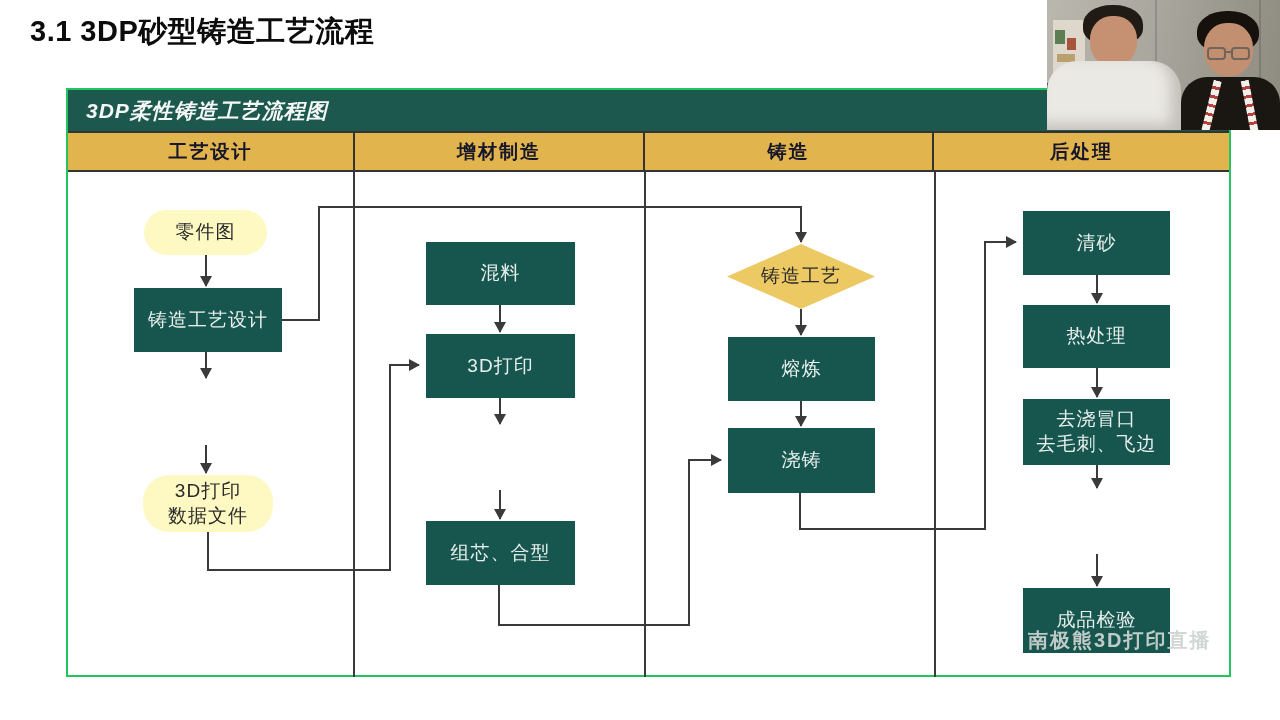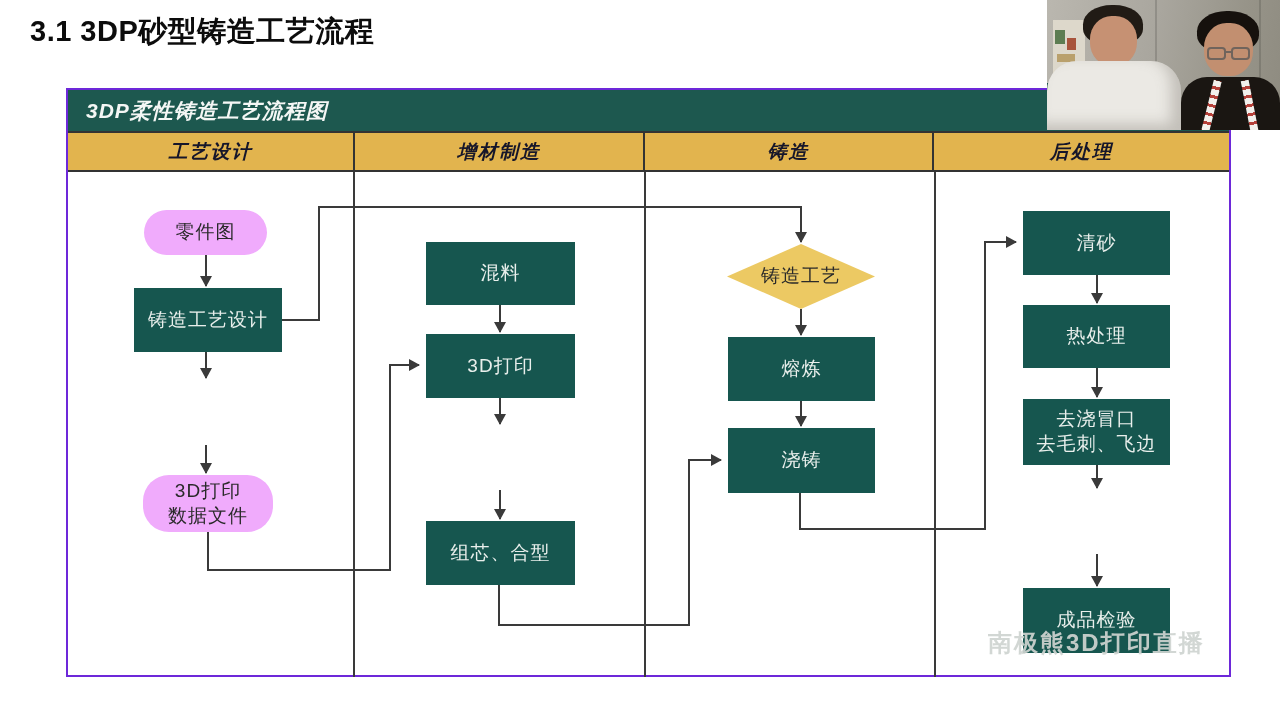--- a/index.html
+++ b/index.html
@@ -2,38 +2,38 @@
 <html><head>
 <meta charset="utf-8">
 <style>
   html,body{margin:0;padding:0;width:1280px;height:720px;background:#ffffff;overflow:hidden;
     font-family:"Liberation Sans","DejaVu Sans",sans-serif;}
   .stage{position:relative;width:1280px;height:720px;background:#fff;}
 
   .page-title{position:absolute;left:30px;top:12px;font-size:29px;font-weight:800;color:#0c0c0c;letter-spacing:.5px;}
 
   
-  .chart{position:absolute;left:66px;top:88px;width:1165px;height:589px;border:2px solid #6d28d9;box-sizing:border-box;background:#fff;}
+  .chart{position:absolute;left:66px;top:88px;width:1165px;height:589px;border:2px solid #22c55e;box-sizing:border-box;background:#fff;}
   .chart-titlebar{position:absolute;left:0;top:0;width:100%;height:43px;background:#1d584f;border-bottom:2px solid #333;box-sizing:border-box;
     color:#f4f7f5;font-size:21px;font-weight:800;font-style:italic;line-height:41px;padding-left:18px;letter-spacing:1px;}
   .col-header-row{position:absolute;left:0;top:43px;width:100%;height:39px;display:flex;box-sizing:border-box;border-bottom:2px solid #333;background:#e2b44e;}
   .col-header{box-sizing:border-box;display:flex;align-items:center;justify-content:center;
-    font-size:19px;font-weight:800;font-style:italic;color:#16162a;letter-spacing:2px;}
+    font-size:19px;font-weight:800;color:#16162a;letter-spacing:2px;}
   .col-header + .col-header{border-left:2px solid #333;}
 
   
   .node{position:absolute;background:#16564f;color:#e9efec;display:flex;align-items:center;justify-content:center;
     text-align:center;font-size:19px;line-height:1.3;white-space:pre-line;letter-spacing:1px;}
-  .node.yellow{background:#f0abfc;color:#2a2a2a;border-radius:26px;}
+  .node.yellow{background:#fef9c3;color:#2a2a2a;border-radius:26px;}
   .node.diamond{background:#ecc963;color:#2a2a2a;
     clip-path:polygon(50% 0,100% 50%,50% 100%,0 50%);border-radius:0;}
 
   svg.connectors{position:absolute;left:0;top:0;pointer-events:none;}
 
-  .watermark{position:absolute;left:988px;top:627px;font-size:24px;font-weight:700;color:#cfd4d1;letter-spacing:2px;opacity:.92;}
+  .watermark{position:absolute;left:1028px;top:627px;font-size:20px;font-weight:700;color:#cfd4d1;letter-spacing:2px;opacity:.92;}
 
   
   .webcam{position:absolute;left:1047px;top:0;width:233px;height:130px;overflow:hidden;
     background:linear-gradient(100deg,#bab7af 0%,#a9a69e 45%,#979489 78%,#8e8b80 100%);}
   .wc-seam{position:absolute;top:0;width:2px;height:130px;background:rgba(60,60,55,.22);}
   .wc-window{position:absolute;left:6px;top:20px;width:32px;height:64px;background:#ddd8cb;}
   .wc-shelf1{position:absolute;left:2px;top:10px;width:10px;height:14px;background:#5d7d52;}
   .wc-shelf2{position:absolute;left:14px;top:18px;width:9px;height:12px;background:#a8543c;}
   .wc-shelf3{position:absolute;left:4px;top:34px;width:18px;height:8px;background:#b9a06c;}
   .wc-corner{position:absolute;left:0;top:83px;width:40px;height:47px;background:#1c5349;}

